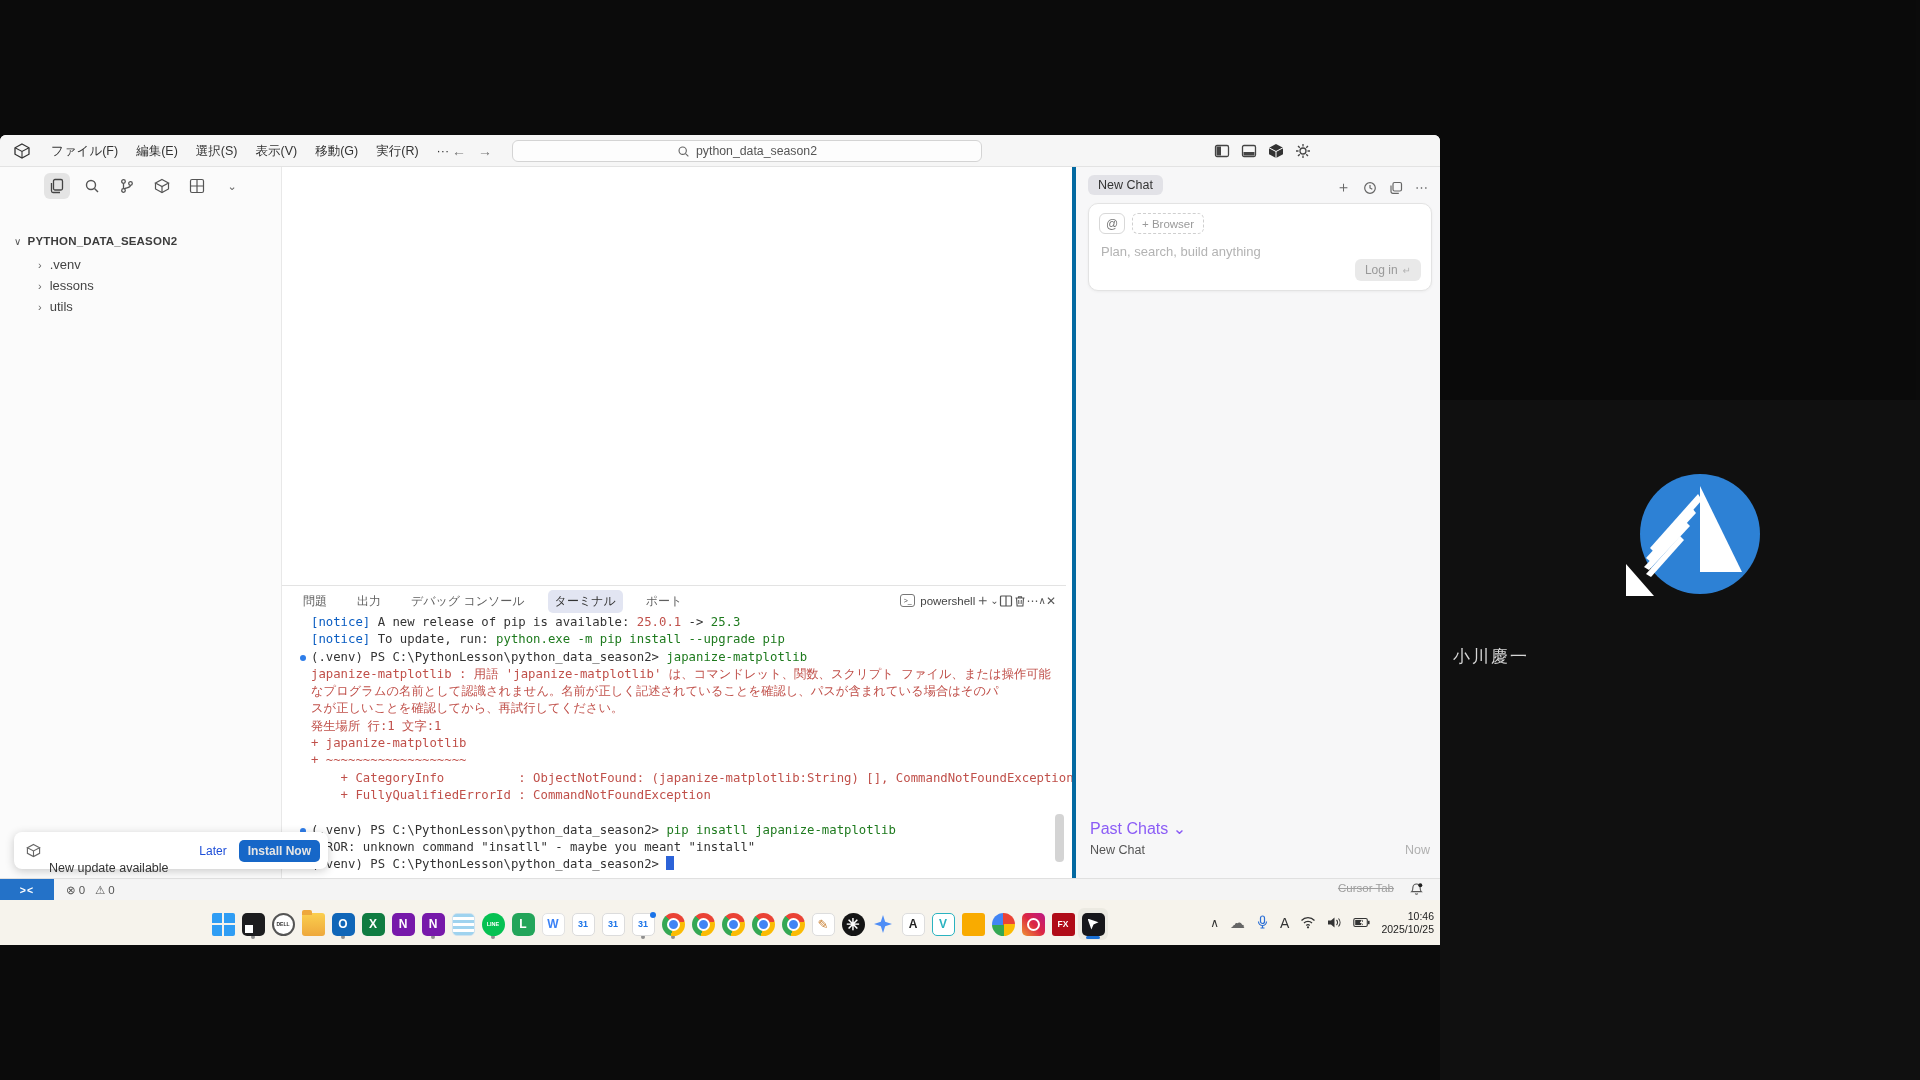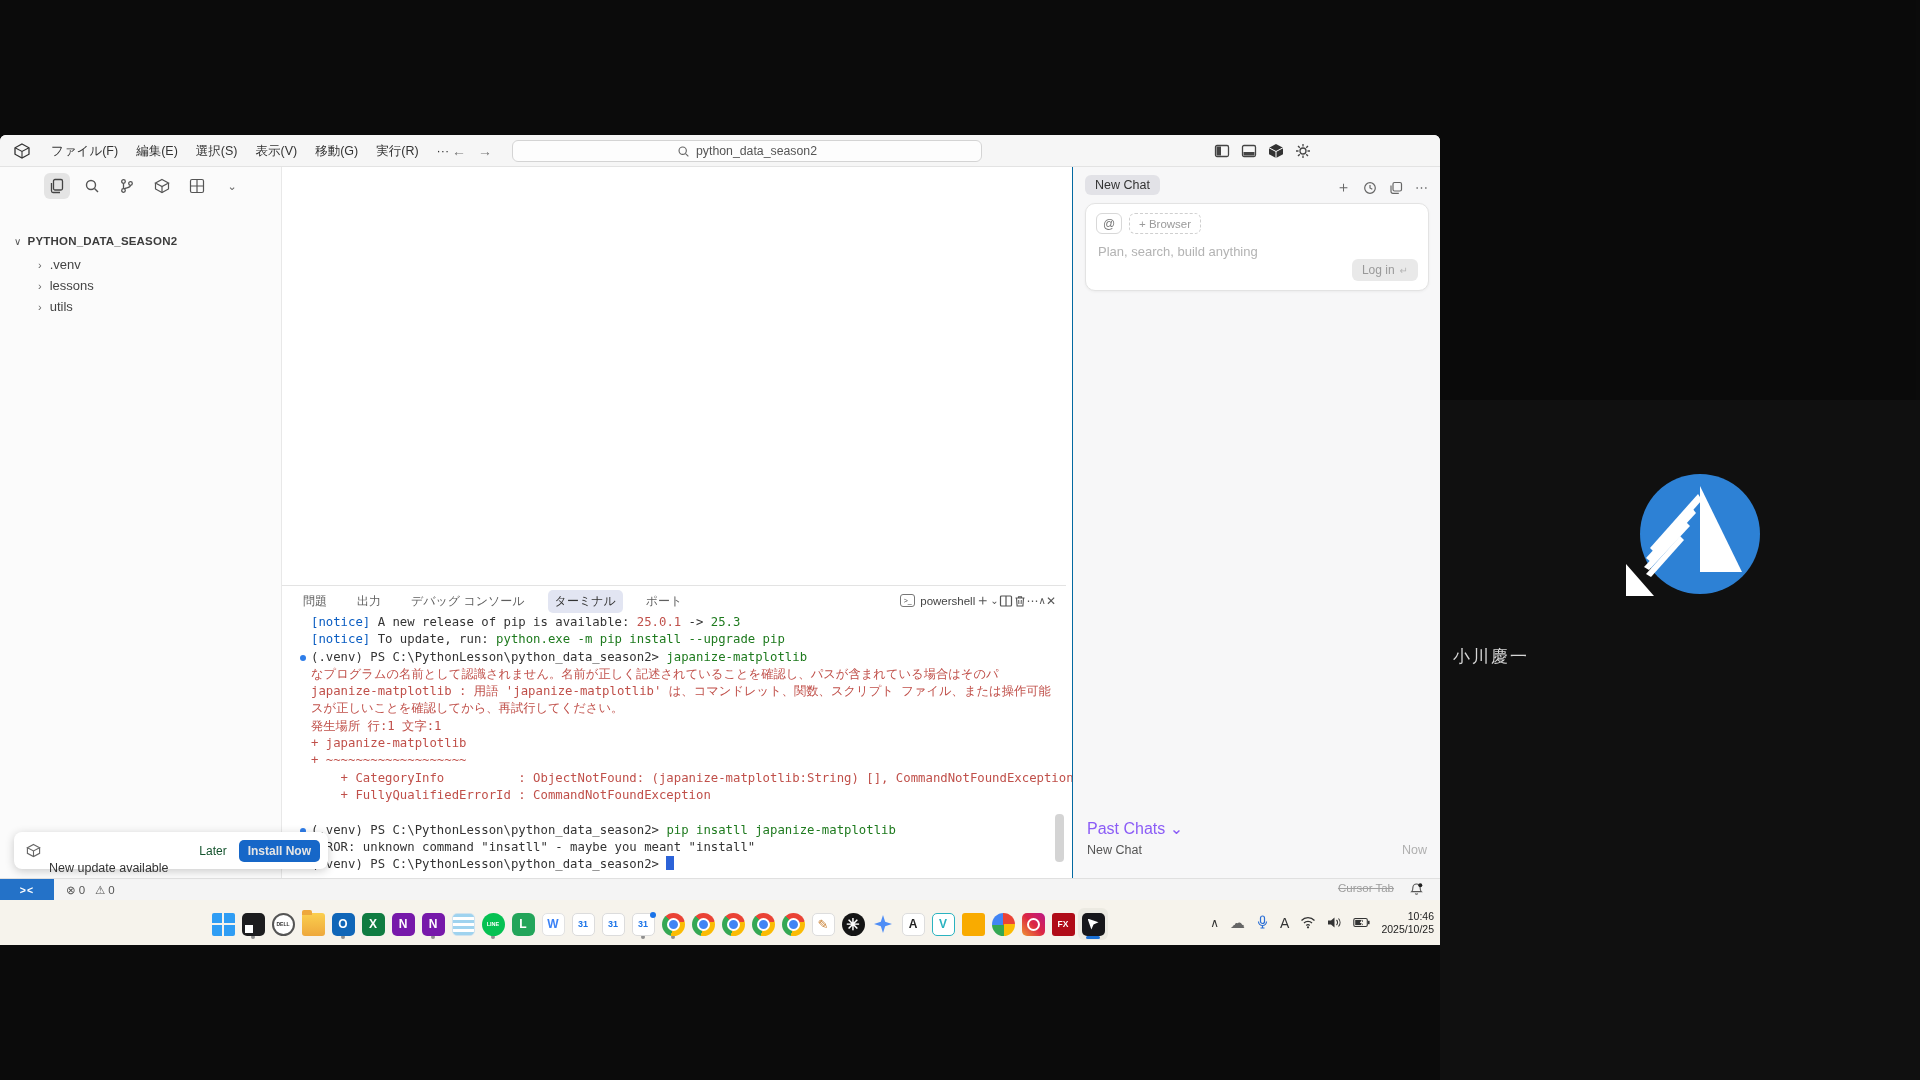--- a/index.html
+++ b/index.html
@@ -64,21 +64,21 @@
   .tcursor { display:inline-block; width:8px; height:14px; background:#2c63d8; vertical-align:-2px; }
   .thint { text-align:center; font-family:"Liberation Sans",sans-serif; font-size:11.5px; color:#9a9a9a;
            margin-top:3px; white-space:normal; }
   .vthumb { position:absolute; right:2px; top:228px; width:9px; height:48px; background:#bdbdbd;
             opacity:.65; border-radius:4px; }
   .ibeam { position:absolute; left:872px; top:250px; font-family:"DejaVu Serif",serif;
            font-size:15px; color:#333; }
 
   
   .chat { position:absolute; left:1072px; top:32px; width:368px; height:711px; background:#f7f7f8;
-          border-left:1px solid #0369a1; }
+          border-left:4px solid #0369a1; }
   .chat-tab { position:absolute; left:12px; top:8px; padding:3px 10px; background:#e2e2e7;
               border-radius:6px; font-size:12.5px; color:#333; }
   .chat-icons { position:absolute; right:12px; top:11px; display:flex; align-items:center; gap:12px;
                 color:#666; font-size:13px; }
   .input-card { position:absolute; left:12px; top:36px; width:344px; height:88px; background:#fff;
                 border:1px solid #e3e3e3; border-radius:10px; box-shadow:0 1px 3px rgba(0,0,0,.05); }
   .at-chip { position:absolute; left:10px; top:9px; width:26px; height:21px; border:1px solid #d8d8d8;
              border-radius:6px; display:flex; align-items:center; justify-content:center;
              font-size:12px; color:#777; }
   .browser-chip { position:absolute; left:43px; top:9px; height:21px; padding:0 9px;
@@ -101,21 +101,21 @@
   .errwarn { position:absolute; left:66px; top:0; height:22px; display:flex; align-items:center; gap:10px; }
   .errwarn span { display:flex; gap:3px; align-items:center; }
   .cursor-tab { position:absolute; right:46px; top:3px; color:#9f9f9f; text-decoration:line-through; }
   .sb-bell { position:absolute; right:16px; top:3px; }
 
   
   .toast { position:absolute; left:14px; top:697px; width:314px; height:37px; background:#fff;
            border-radius:8px; box-shadow:0 2px 10px rgba(0,0,0,.2); display:flex; align-items:center;
            padding:0 8px 0 12px; gap:8px; z-index:40; }
   .toast .ttext { font-size:12.5px; color:#333; flex:1;margin-top:34px; }
-  .toast .later { font-size:12px; color:#14532d; margin-right:4px; }
+  .toast .later { font-size:12px; color:#1d4ed8; margin-right:4px; }
   .toast .install { background:#1667c8; color:#e5e5e5; font-size:12px; font-weight:bold;
                     padding:4px 9px; border-radius:5px; }
 
   
   .deskstrip { position:absolute; left:0; top:900px; width:1440px; height:45px; background:#f6f3ec; }
   .tbicons { position:absolute; left:208px; top:8px; display:flex; }
   .tbi { width:30px; height:32px; display:flex; align-items:center; justify-content:center;
          position:relative; }
   .tbi.active { background:#eceae2; border-radius:6px; }
   .tbi.active::after { content:""; position:absolute; bottom:1px; left:8px; width:14px; height:3px;
@@ -334,22 +334,22 @@
         </svg>
         <span>⋯</span>
         <span style="font-size:10px;">∧</span>
         <span>✕</span>
       </div>
 
       <div class="tcontent">
           <div class="tline"><span class="c-b">[notice]</span><span class="c-d"> A new release of pip is available: </span><span class="c-r">25.0.1</span><span class="c-d"> -&gt; </span><span class="c-g">25.3</span></div>
           <div class="tline"><span class="c-b">[notice]</span><span class="c-d"> To update, run: </span><span class="c-g">python.exe -m pip install --upgrade pip</span></div>
           <div class="tline"><span class="gdot"></span><span class="c-d">(.venv) PS C:\PythonLesson\python_data_season2&gt; </span><span class="c-g">japanize-matplotlib</span></div>
+          <div class="tline"><span class="c-r">japanize-matplotlib : 用語 'japanize-matplotlib' は、コマンドレット、関数、スクリプト ファイル、または操作可能</span></div>
           <div class="tline"><span class="c-r">なプログラムの名前として認識されません。名前が正しく記述されていることを確認し、パスが含まれている場合はそのパ</span></div>
-          <div class="tline"><span class="c-r">japanize-matplotlib : 用語 'japanize-matplotlib' は、コマンドレット、関数、スクリプト ファイル、または操作可能</span></div>
           <div class="tline"><span class="c-r">スが正しいことを確認してから、再試行してください。</span></div>
           <div class="tline"><span class="c-r">発生場所 行:1 文字:1</span></div>
           <div class="tline"><span class="c-r">+ japanize-matplotlib</span></div>
           <div class="tline"><span class="c-r">+ ~~~~~~~~~~~~~~~~~~~</span></div>
           <div class="tline"><span class="c-r">    + CategoryInfo          : ObjectNotFound: (japanize-matplotlib:String) [], CommandNotFoundException</span></div>
           <div class="tline"><span class="c-r">    + FullyQualifiedErrorId : CommandNotFoundException</span></div>
           <div class="tline"><span class="c-d"> </span></div>
           <div class="tline"><span class="gdot"></span><span class="c-d">(.venv) PS C:\PythonLesson\python_data_season2&gt; </span><span class="c-g">pip insatll japanize-matplotlib</span></div>
           <div class="tline"><span class="c-d">ERROR: unknown command "insatll" - maybe you meant "install"</span></div>
           <div class="tline"><span class="gdot"></span><span class="c-d">(.venv) PS C:\PythonLesson\python_data_season2&gt; </span><span class="tcursor"></span></div>

